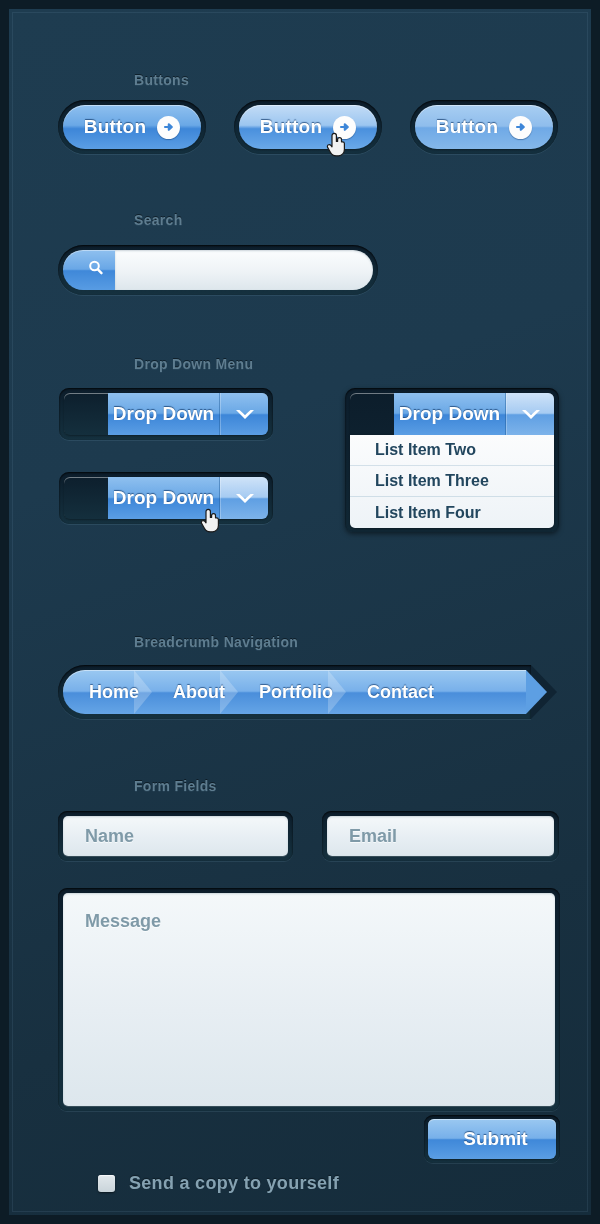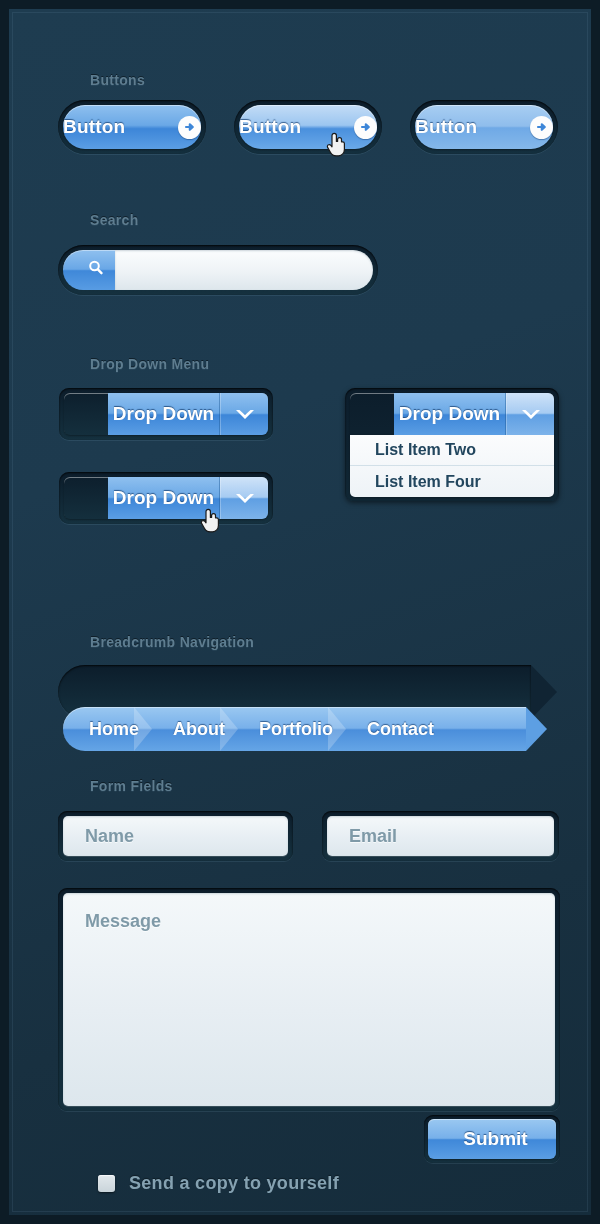--- a/index.html
+++ b/index.html
@@ -34,38 +34,39 @@
     pointer-events: none;
     z-index: 50;
   }
 
   .section-label {
     color: #5e7d90;
     font-size: 14px;
     font-weight: bold;
     letter-spacing: 0.3px;
     text-shadow: 0 -1px 0 rgba(0,0,0,0.45), 0 1px 0 rgba(160,200,220,0.07);
+    margin-left: 44px;
   }
 
   .btn-outer {
     position: absolute;
     width: 148px; height: 54px;
     border-radius: 27px;
     background: linear-gradient(180deg, #0c1d2b 0%, #14303f 100%);
     box-shadow:
       0 1px 0 rgba(150,195,220,0.12),
       inset 0 1px 2px rgba(0,0,0,0.8);
     padding: 5px;
   }
   .btn-inner {
     width: 100%; height: 100%;
     border-radius: 22px;
     display: flex;
     align-items: center;
-    justify-content: space-between;
+    justify-content: center;
     gap: 11px;
     cursor: pointer;
     position: relative;
     box-shadow: inset 0 1px 0 rgba(255,255,255,0.45),
                 0 1px 2px rgba(0,0,0,0.35);
   }
   .btn-normal {
     background: linear-gradient(180deg, #8fc0ef 0%, #6aa8e6 46%, #3d86d8 54%, #5b9ee4 100%);
   }
   .btn-hover {
@@ -208,21 +209,20 @@
     border-bottom: 27px solid transparent;
     border-left: 26px solid #102433;
   }
   .bc-inner {
     height: 100%;
     display: flex;
     background: linear-gradient(180deg, #9ac8f1 0%, #78b0ea 48%, #4a8edb 52%, #65a5e6 100%);
     border-radius: 22px 0 0 22px;
     box-shadow: inset 0 1px 0 rgba(255,255,255,0.45);
     position: relative;
-    margin-top: 37px;
   }
   .bc-inner::after {
     content: "";
     position: absolute;
     right: -21px; top: 0;
     width: 0; height: 0;
     border-top: 22px solid transparent;
     border-bottom: 22px solid transparent;
     border-left: 21px solid #5d9fe3;
     z-index: 1;
@@ -419,20 +419,21 @@
         <span class="dd-label">Drop Down</span>
       </div>
       <div class="dd-arrow hl">
         <svg width="24" height="16" viewBox="0 0 24 16">
           <path d="M3 4 L12 13 L21 4 L17.5 4 L12 9 L6.5 4 Z" fill="#ffffff"></path>
         </svg>
       </div>
     </div>
     <div class="dd-list">
       <div class="dd-item">List Item Two</div>
+      <div class="dd-item">List Item Three</div>
       <div class="dd-item">List Item Four</div>
     </div>
   </div>
 
   <div class="section-label" style="position:absolute; left:81px; top:625px;">Breadcrumb Navigation</div>
 
   <div class="bc-outer" style="left:49px; top:656px; width:473px;">
     <div class="bc-inner">
       <div class="bc-crumb">
         <span class="bc-crumb-label">Home</span>

